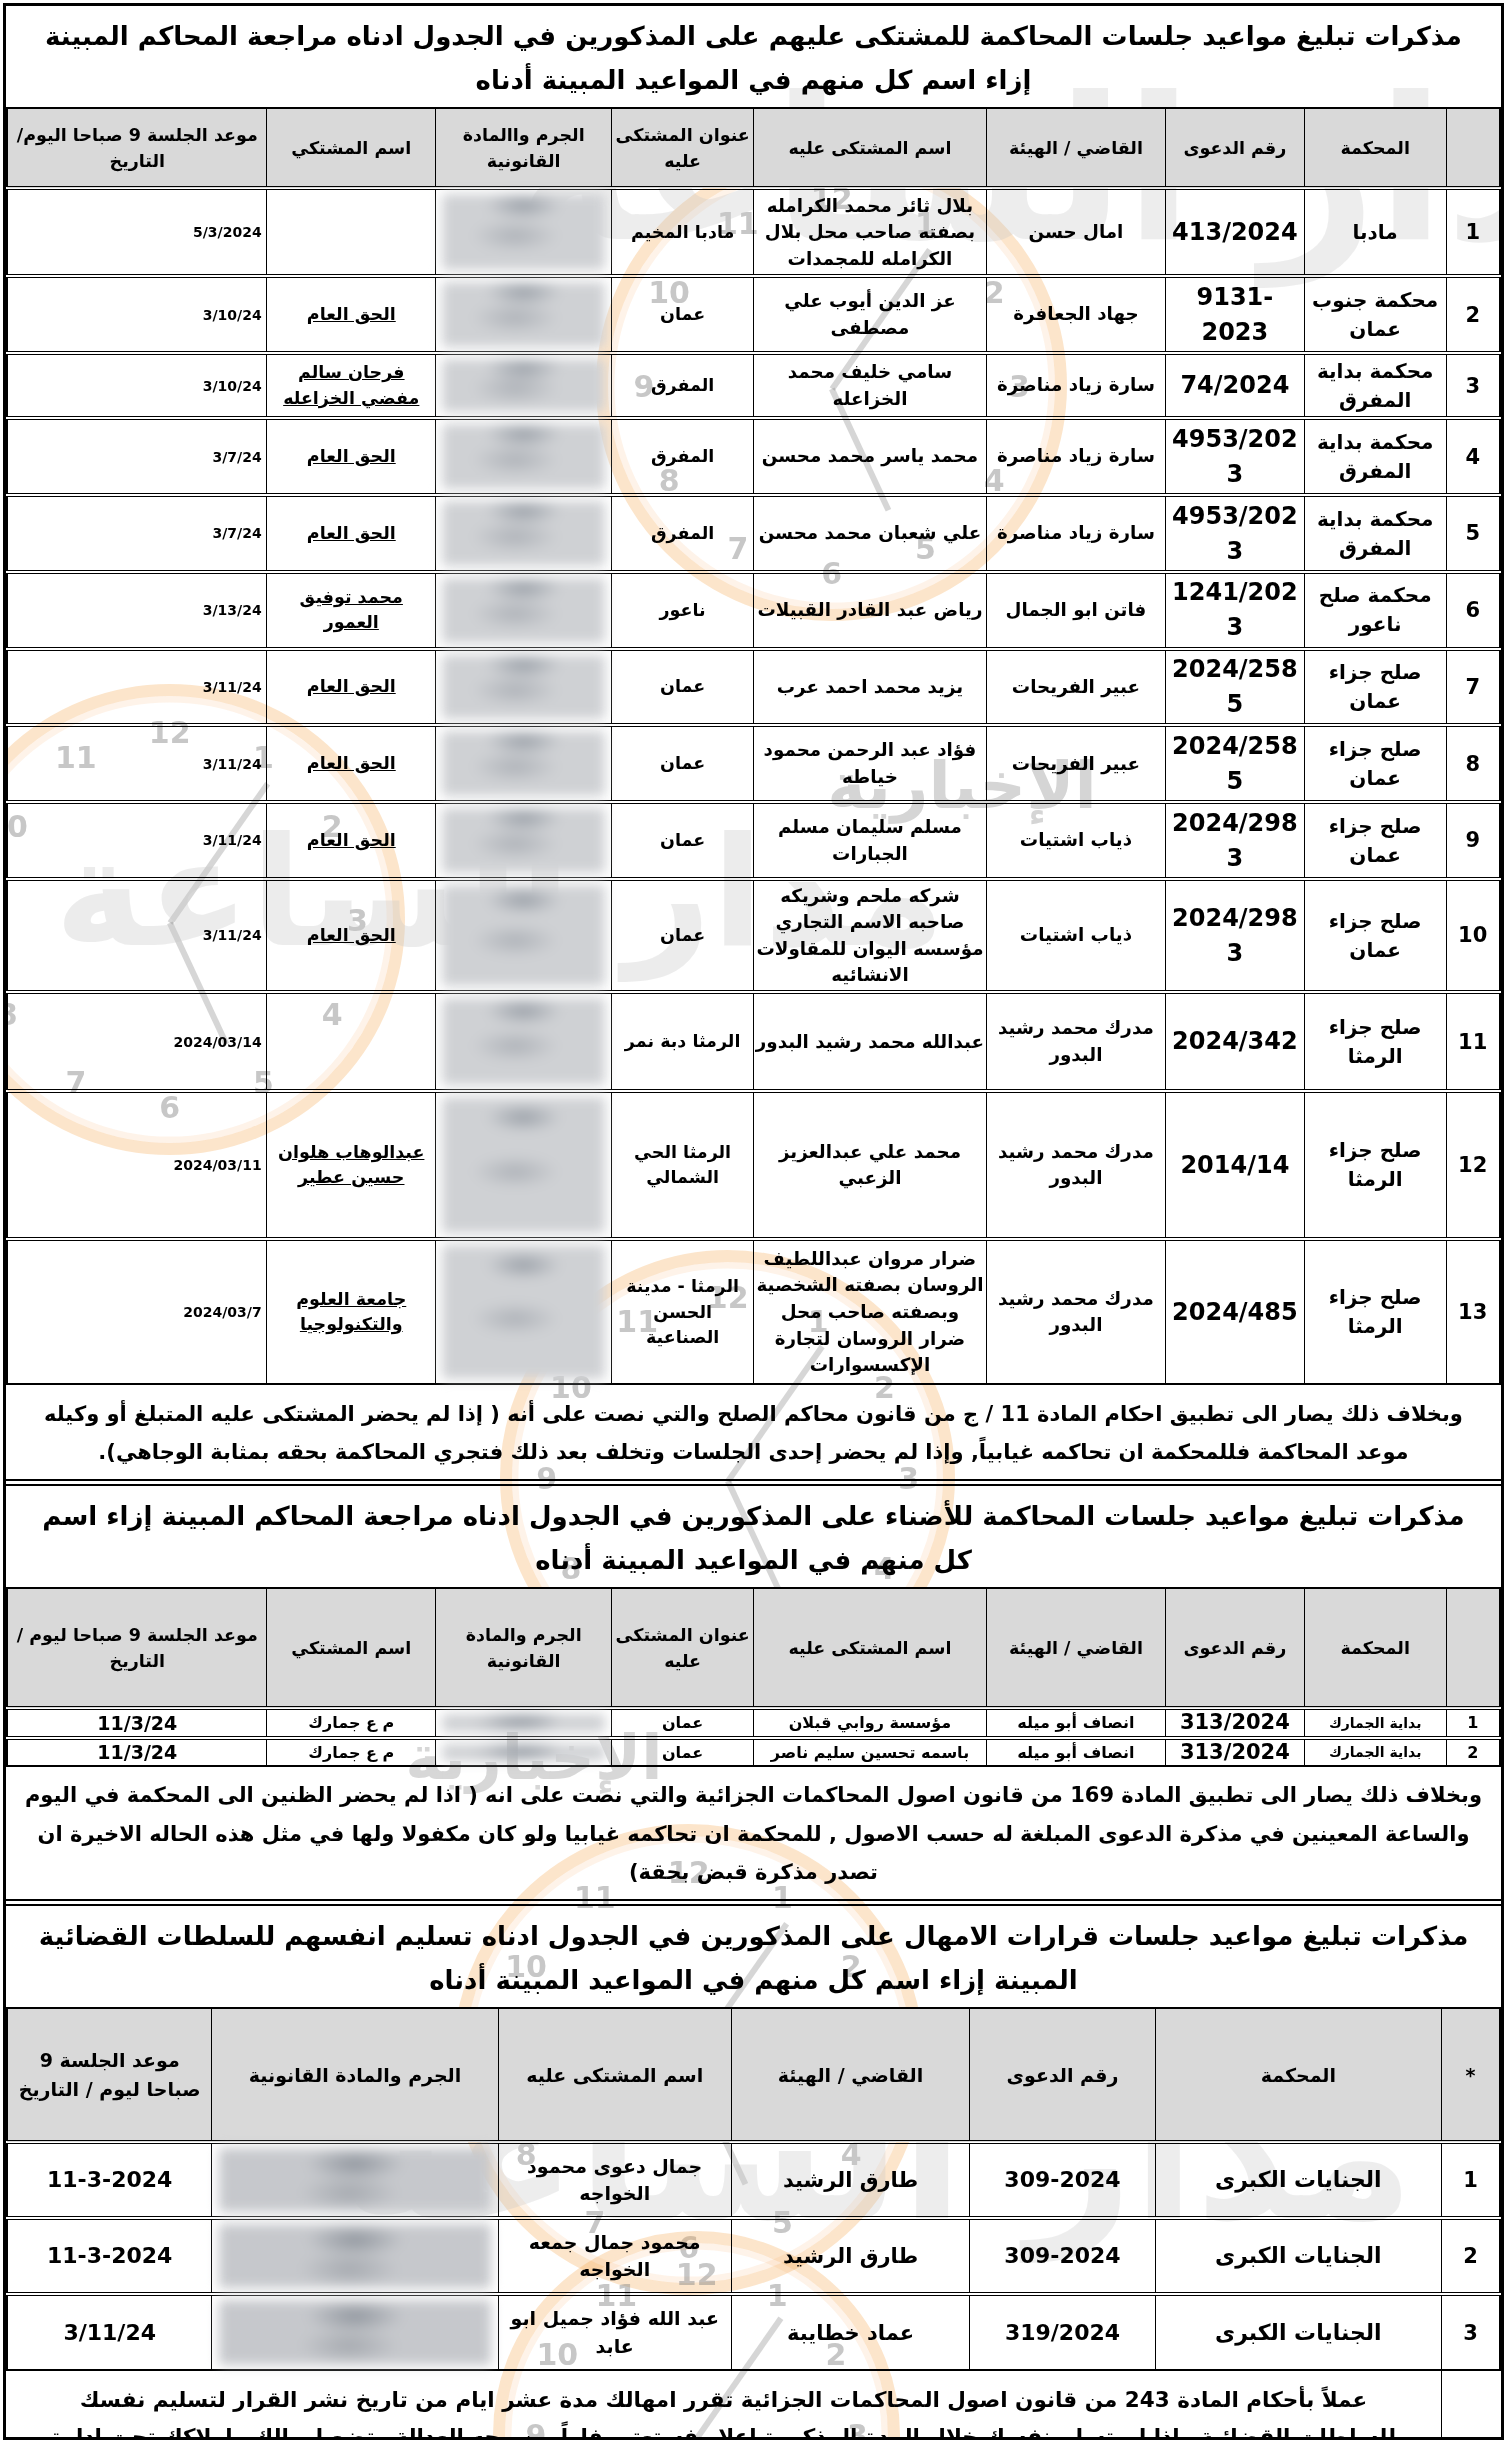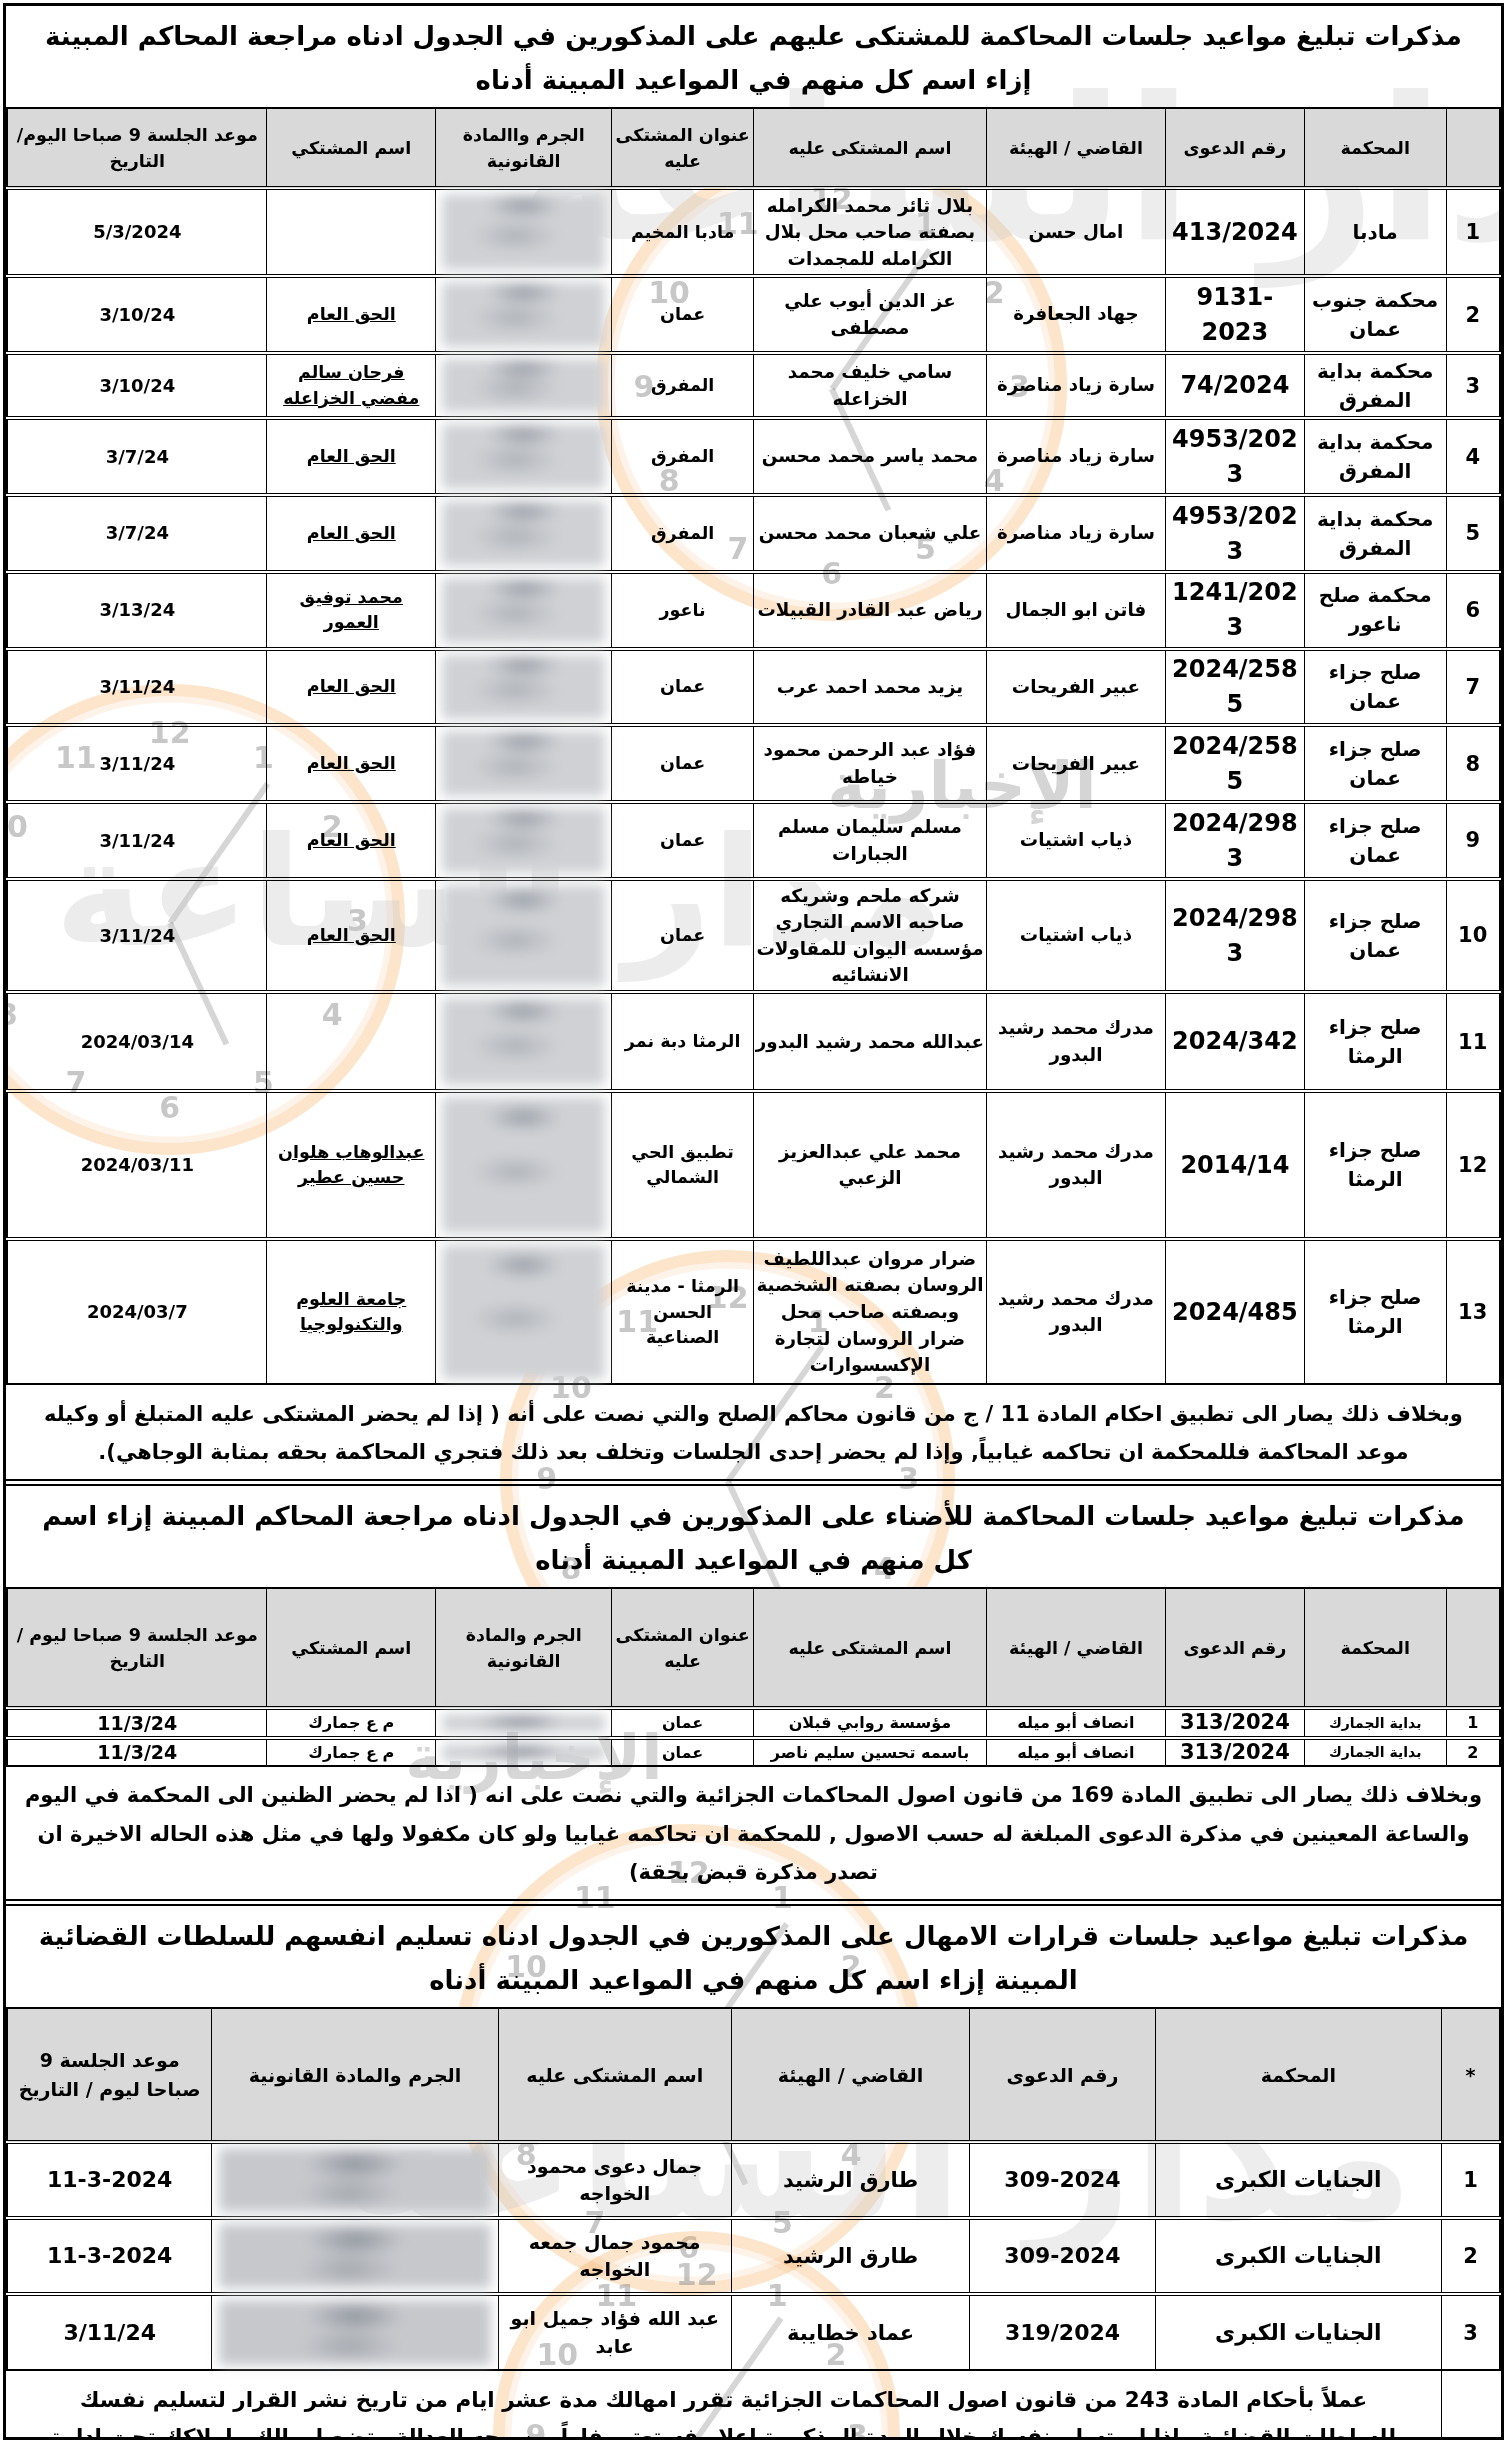--- a/index.html
+++ b/index.html
@@ -66,21 +66,21 @@
   #t1 tbody tr:nth-child(11){height:99px;}
   #t1 tbody tr:nth-child(12){height:148px;}
   #t1 tbody tr:nth-child(13){height:145px;}
   #t1 td:nth-child(1){font-size:21px;}
   #t1 td:nth-child(2){font-size:20px;}
   #t1 td:nth-child(3){font-size:24px;}
   #t1 td:nth-child(4){font-size:18.3px;}
   #t1 td:nth-child(5){font-size:18.3px;padding:1.6px 1.6px;}
   #t1 td:nth-child(6){font-size:17.5px;}
   #t1 td:nth-child(8){font-size:17.5px;text-decoration:underline;}
-  #t1 td:nth-child(9){font-size:18px;}
+  #t1 td:nth-child(9){font-size:14px;text-align:right;}
   
   #t2 thead tr{height:120px;}
   #t2 tbody tr{height:28px;}
   #t2 td{font-size:16px;padding:0 3.2px;line-height:1.2;}
   #t2 td:nth-child(2){font-size:14px;}
   #t2 td:nth-child(3){font-size:21px;}
   #t2 td:nth-child(9){font-size:19px;}
   
   #t3 th{font-size:19px;}
   #t3 thead tr{height:134px;}
@@ -353,21 +353,21 @@
             </td>
             <td></td>
             <td>2024/03/14</td>
           </tr>
           <tr>
             <td>12</td>
             <td>صلح جزاء الرمثا</td>
             <td>2014/14</td>
             <td>مدرك محمد رشيد البدور</td>
             <td>محمد علي عبدالعزيز الزعبي</td>
-            <td>تطبيق الحي الشمالي</td>
+            <td>الرمثا الحي الشمالي</td>
             <td>
               <div class="blurbox"></div>
             </td>
             <td>عبدالوهاب هلوان حسين عطير</td>
             <td>2024/03/11</td>
           </tr>
           <tr>
             <td>13</td>
             <td>صلح جزاء الرمثا</td>
             <td>2024/485</td>

